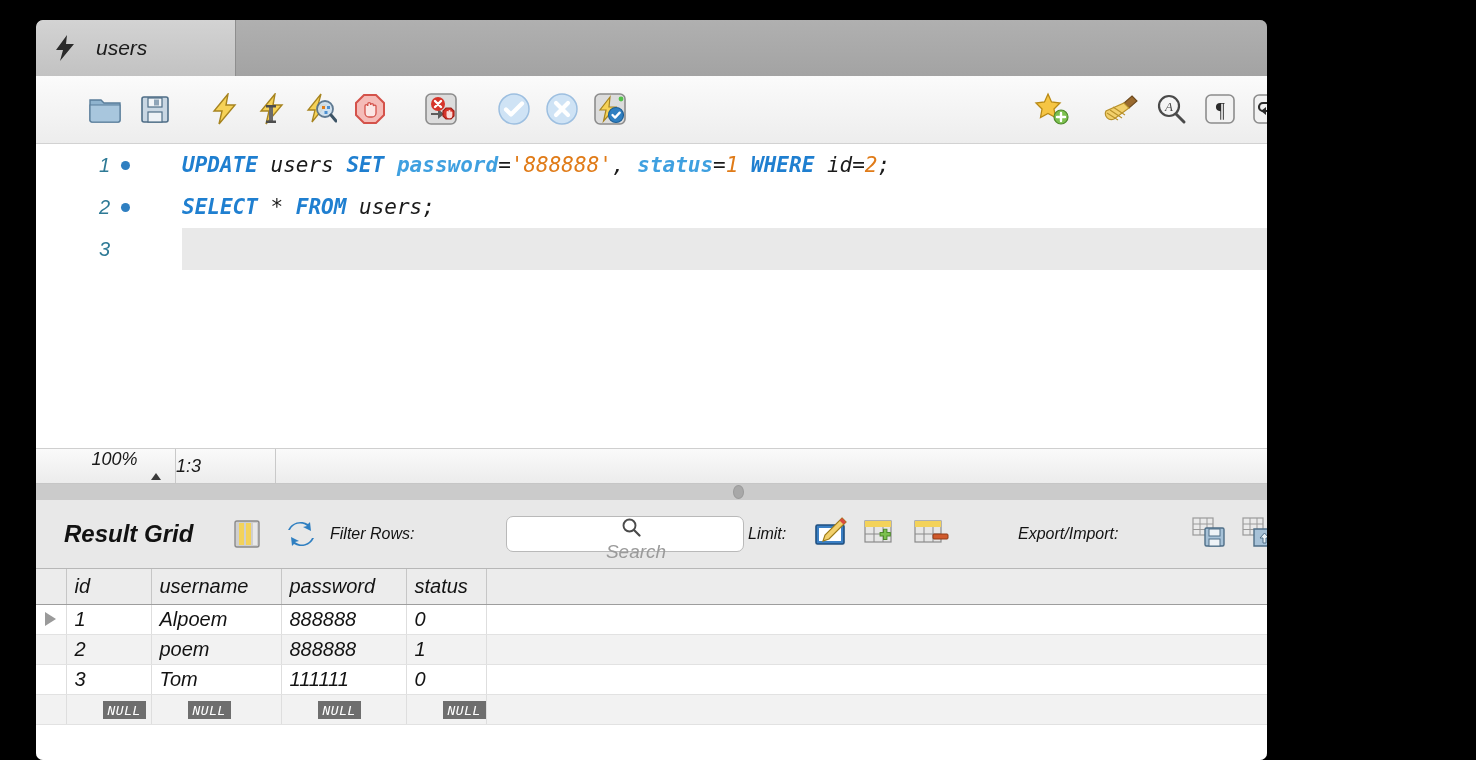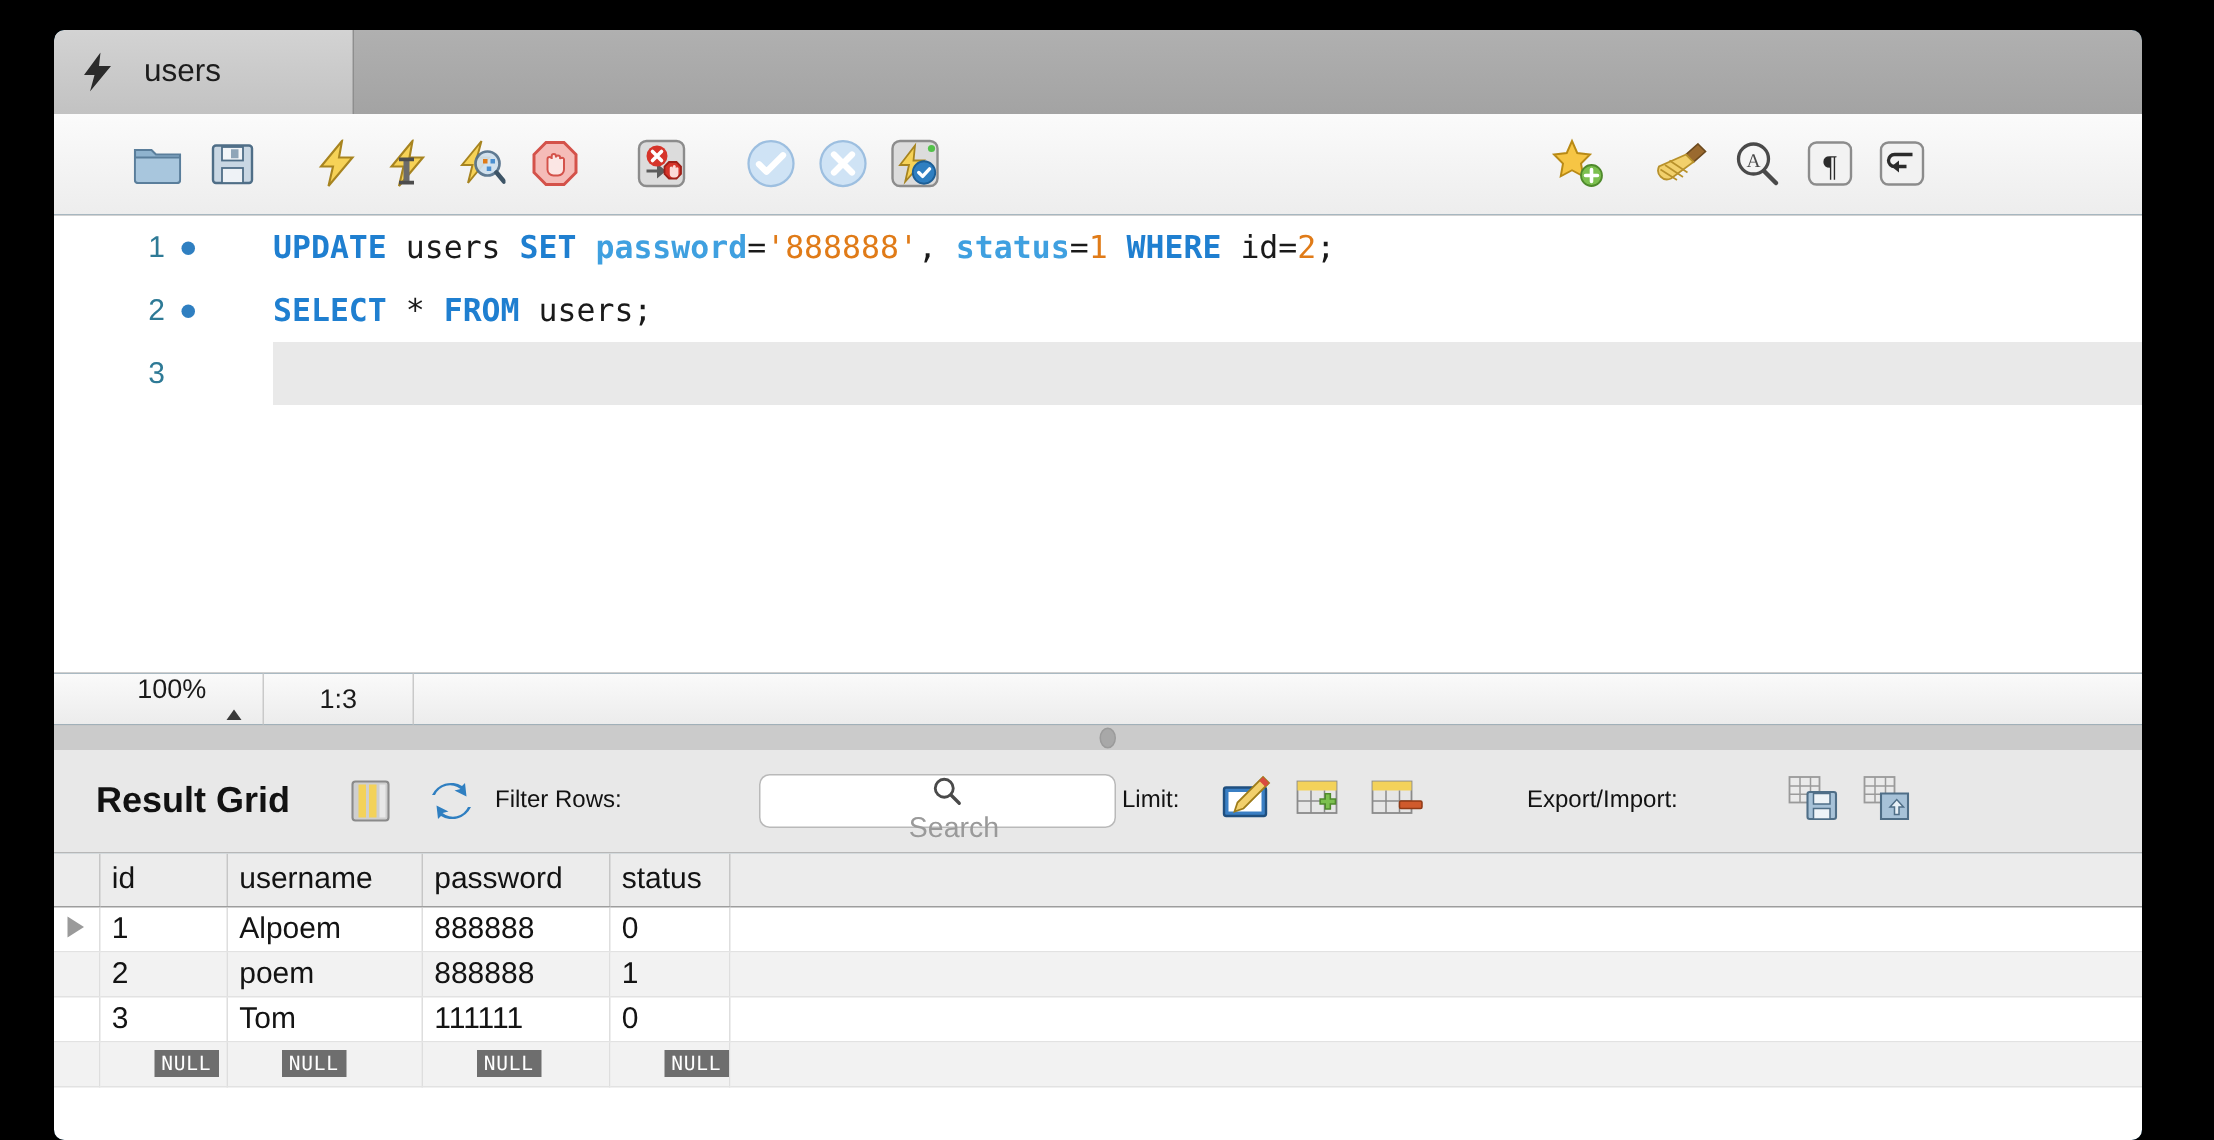--- a/index.html
+++ b/index.html
@@ -9,28 +9,29 @@
     width: 1476px;
     height: 760px;
     overflow: hidden;
     font-family: "Liberation Sans", sans-serif;
   }
 
   #app {
     position: absolute;
     left: 36px;
     top: 20px;
-    width: 1392px;
+    width: 1231px;
     height: 740px;
-    background: #0c4a6e;
+    background: #737373;
     border-top-left-radius: 7px;
     border-top-right-radius: 7px;
     border-bottom-left-radius: 7px;
     border-bottom-right-radius: 7px;
     overflow: hidden;
+    font-style: italic;
   }
 
   
   .tabbar {
     position: absolute;
     left: 0; top: 0;
     width: 1404px;
     height: 56px;
     background: linear-gradient(to bottom, #b0b0b0, #a3a3a3);
     border-top-left-radius: 7px;
@@ -194,21 +195,21 @@
   .zoom-stepper {
     margin-left: auto;
     margin-right: 12px;
     display: flex; flex-direction: column;
     line-height: 7px;
     color: #333;
     font-size: 12px;
   }
   .poscell {
     width: 100px; height: 100%;
-    display: flex; align-items: center; justify-content: center;
+    display: flex; align-items: center; justify-content: flex-start;
     border-right: 1px solid #c9c9c9;
     box-sizing: border-box;
   }
 
   
   .splitter {
     position: absolute;
     left: 0; top: 464px;
     width: 1404px;
     height: 16px;

